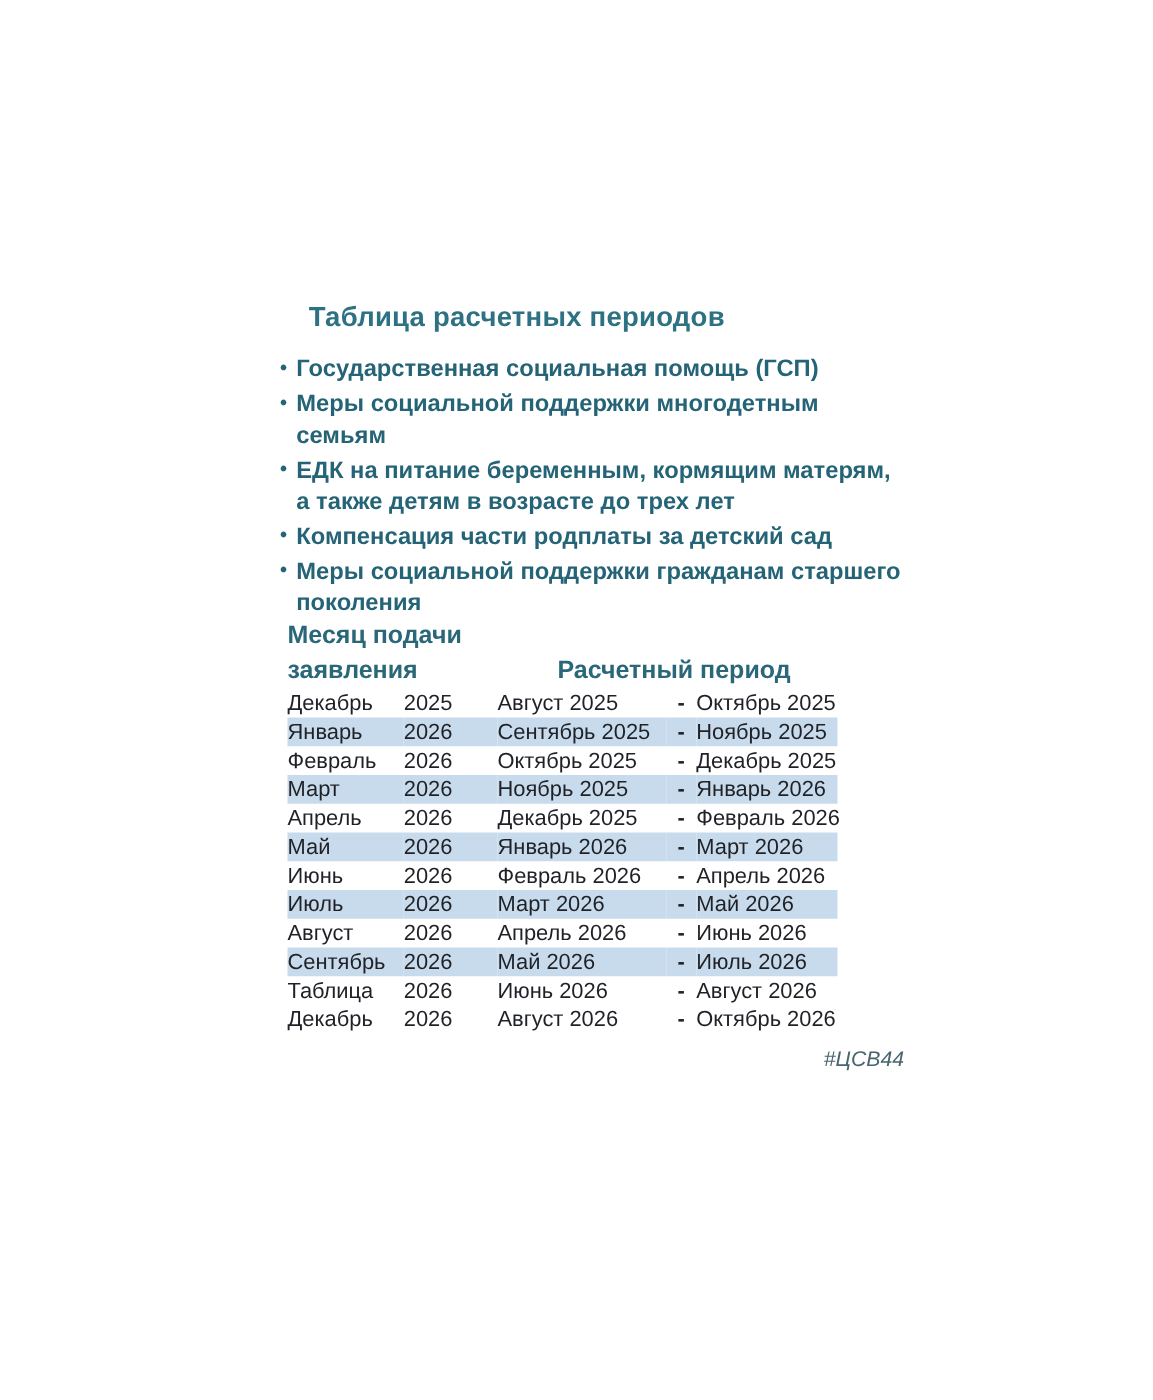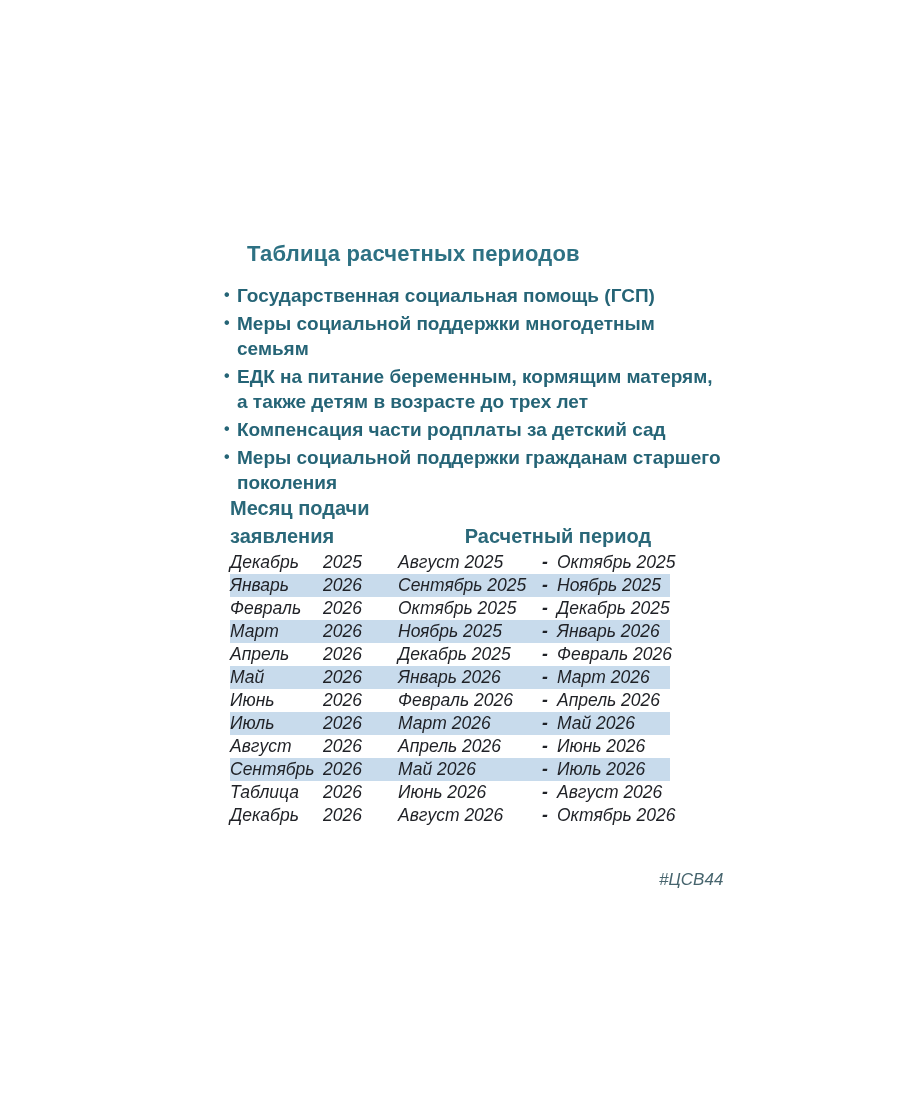--- a/index.html
+++ b/index.html
@@ -31,39 +31,38 @@
   }
   .bline { white-space: nowrap; }
 
   .thead {
     position: absolute; left: 230px; top: 494px; width: 440px;
     display: flex;
     color: var(--table-header, #2a6879);
     font-weight: 700; font-size: 20px;
   }
   .thead .h1 { width: 190px; line-height: 28px; }
-  .thead .h2 { flex: 1; text-align: center; align-self: flex-end; line-height: 28px; padding-left: 26px; white-space: nowrap; }
+  .thead .h2 { flex: 1; text-align: left; align-self: flex-end; line-height: 28px; padding-left: 26px; white-space: nowrap; }
 
   table.calc {
     position: absolute; left: 230px; top: 551px; width: 440px;
     border-collapse: collapse; border-spacing: 0;
     font-size: 17.5px; color: var(--row-text, #1f2126);
     table-layout: fixed;
-    font-style: italic;
   }
   table.calc td { padding: 0; height: 23px; vertical-align: middle; white-space: nowrap; }
   table.calc tr.band { background: var(--row-band, #c8dbec); border-radius: 11px; }
   td.month { width: 93px; padding-left: 7px; }
   td.year  { width: 75px; padding-left: 7px; }
   td.start { width: 135px; text-align: left; }
   td.dash  { width: 24px; text-align: center; font-weight: 700; }
   td.end   { padding-left: 6px; }
 
   .hashtag {
-    position: absolute; left: 659px; top: 870px;
+    position: absolute; left: 659px; top: 838px;
     font-size: 17px; font-style: italic;
     color: var(--hashtag, #47656e);
   }
 </style>
 </head>
 <body>
 
 <div class="page-title">Таблица расчетных периодов</div>
 
 <ul class="benefits">

